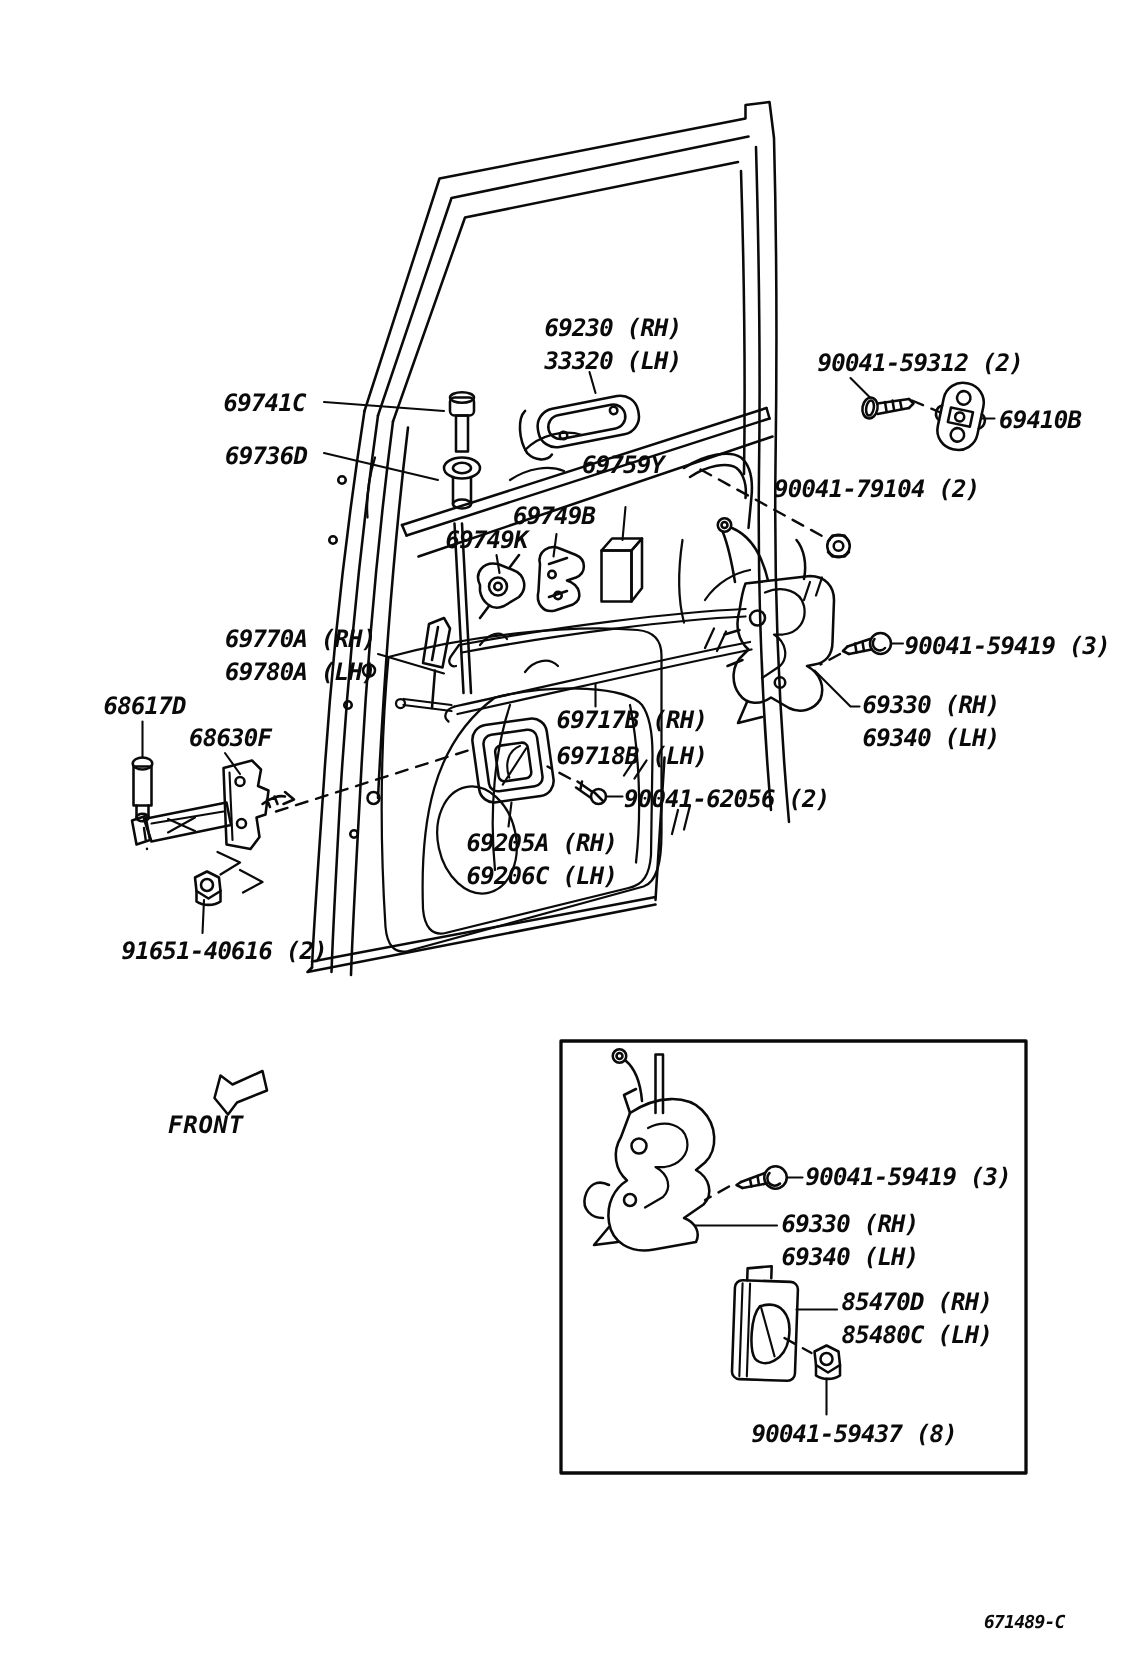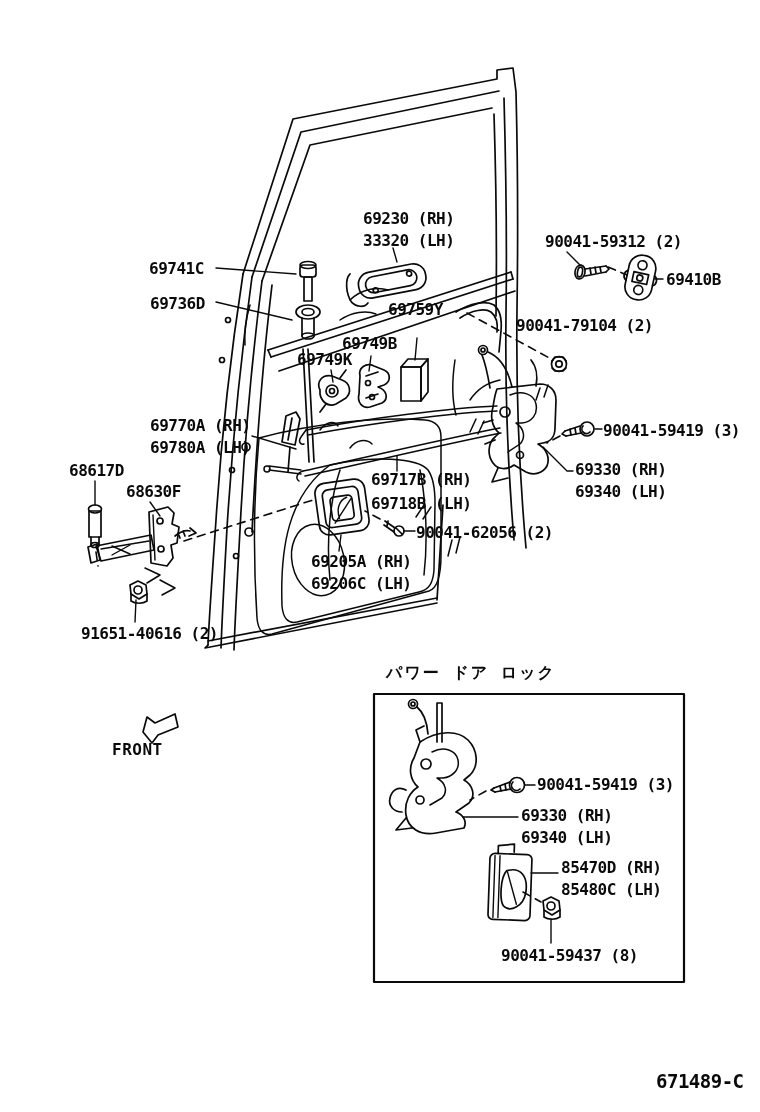--- a/index.html
+++ b/index.html
@@ -1,21 +1,21 @@
 <!DOCTYPE html>
 <html><head>
 <meta charset="utf-8">
 <style>
   html,body{margin:0;padding:0;background:#fff;}
   .stage{position:relative;width:760px;height:1112px;background:#fff;overflow:hidden;
          font-family:"DejaVu Sans Mono", monospace;}
   .stage svg{position:absolute;left:0;top:0;}
   .lbl{position:absolute;white-space:nowrap;color:#0a0a0a;font-weight:bold;
-       font-size:16px;letter-spacing:-0.5px;line-height:20px;}
-  .lbl.big{font-size:19px;}
+       font-size:16px;letter-spacing:-0.5px;line-height:20px;font-style:italic;}
+  .lbl.big{font-size:12px;}
   .lbl.jp{font-size:16px;letter-spacing:2px;}
   .lbl.front{font-size:16px;letter-spacing:0.5px;}
 </style>
 </head>
 <body>
 
 <div class="stage">
 
 <svg width="760" height="1112" viewBox="0 0 760 1112" fill="none" stroke="#0a0a0a" stroke-width="1.7" stroke-linecap="round" stroke-linejoin="round">
 
@@ -322,21 +322,20 @@
 <div class="lbl" style="left:575px;top:482px">69340 (LH)</div>
 <div class="lbl" style="left:371px;top:470px">69717B (RH)</div>
 <div class="lbl" style="left:371px;top:494px">69718B (LH)</div>
 <div class="lbl" style="left:416px;top:523px">90041-62056 (2)</div>
 <div class="lbl" style="left:311px;top:552px">69205A (RH)</div>
 <div class="lbl" style="left:311px;top:574px">69206C (LH)</div>
 <div class="lbl" style="left:81px;top:624px">91651-40616 (2)</div>
 
 <div class="lbl front" style="left:112px;top:740px">FRONT</div>
 
-<div class="lbl jp" style="left:386px;top:663px">パワー ドア ロック</div>
 <div class="lbl" style="left:537px;top:775px">90041-59419 (3)</div>
 <div class="lbl" style="left:521px;top:806px">69330 (RH)</div>
 <div class="lbl" style="left:521px;top:828px">69340 (LH)</div>
 <div class="lbl" style="left:561px;top:858px">85470D (RH)</div>
 <div class="lbl" style="left:561px;top:880px">85480C (LH)</div>
 <div class="lbl" style="left:501px;top:946px">90041-59437 (8)</div>
 
 <div class="lbl big" style="left:656px;top:1071px">671489-C</div>
 
 </div>

